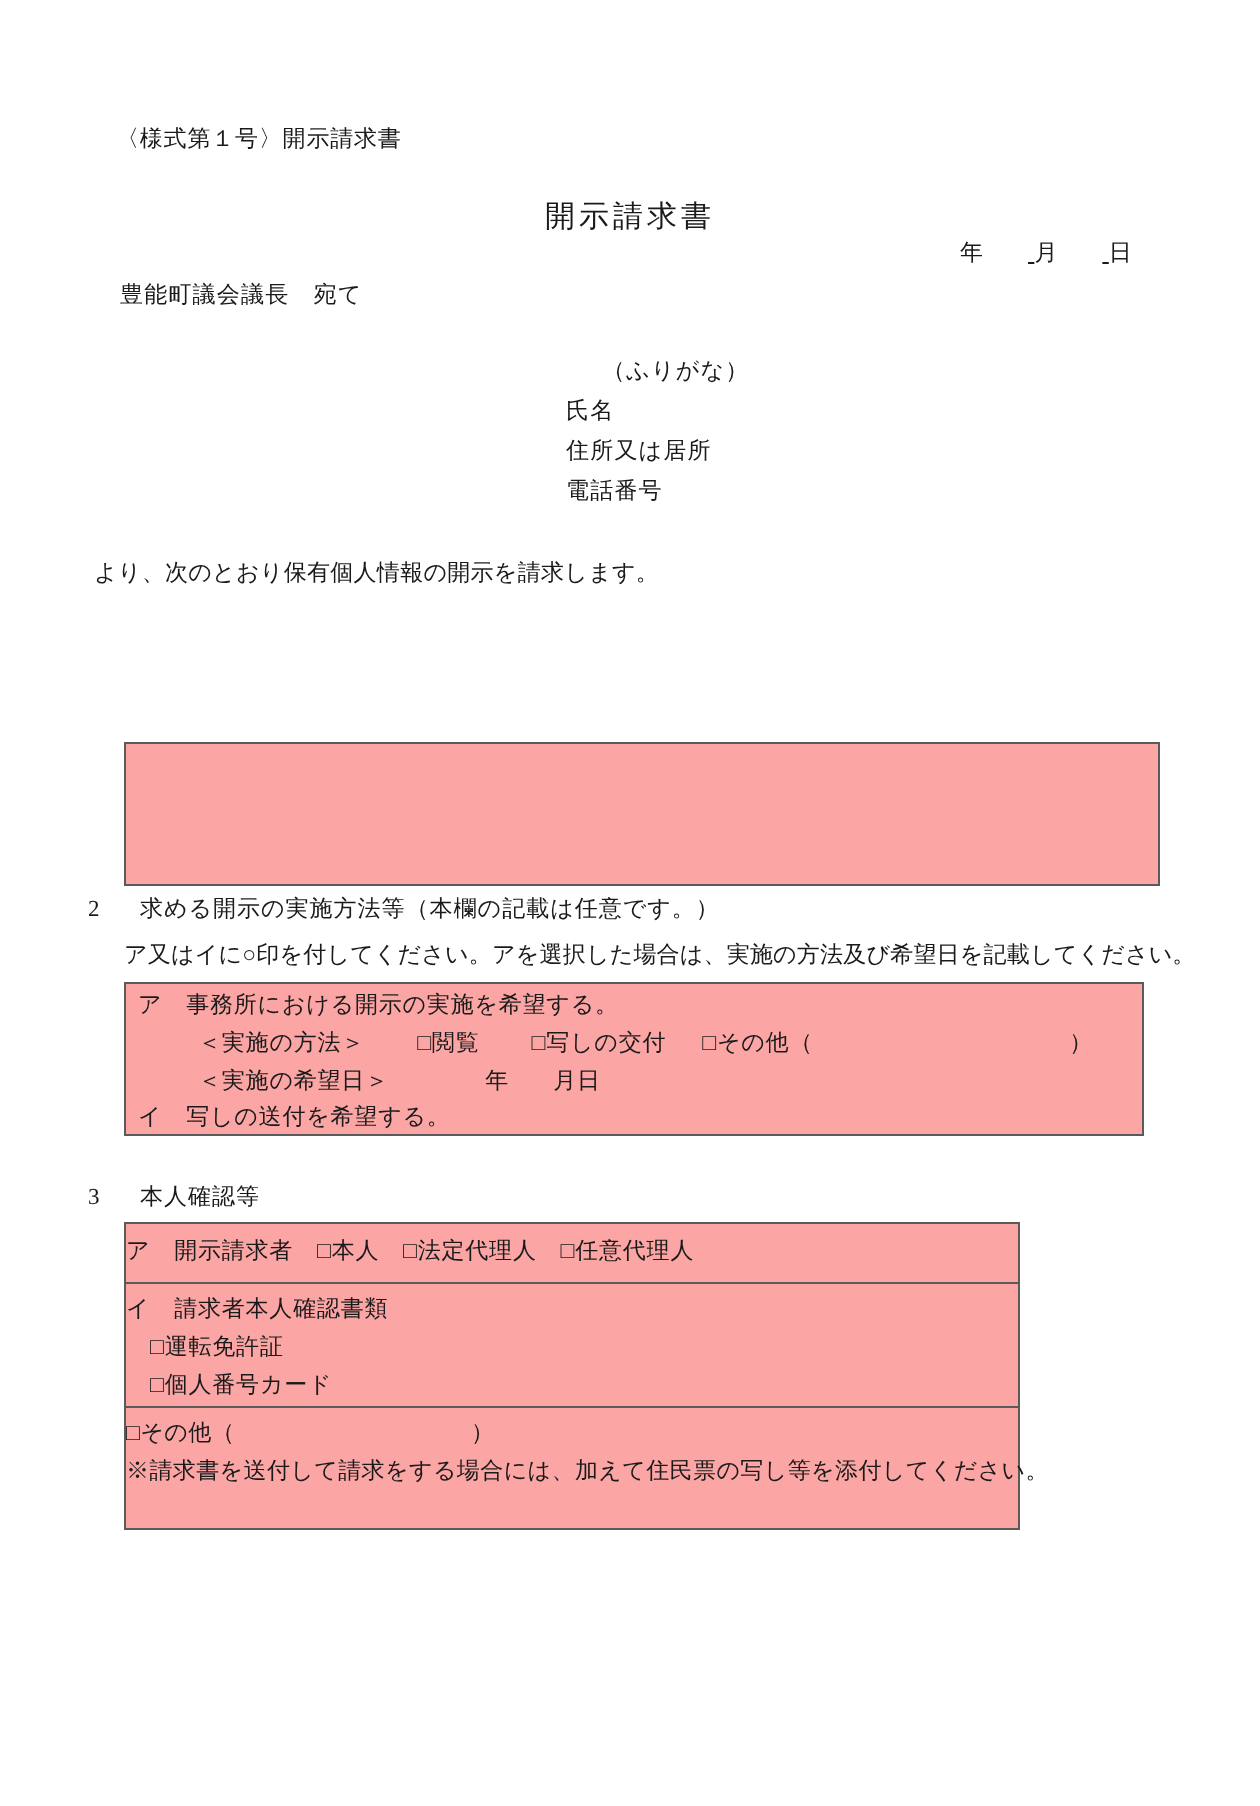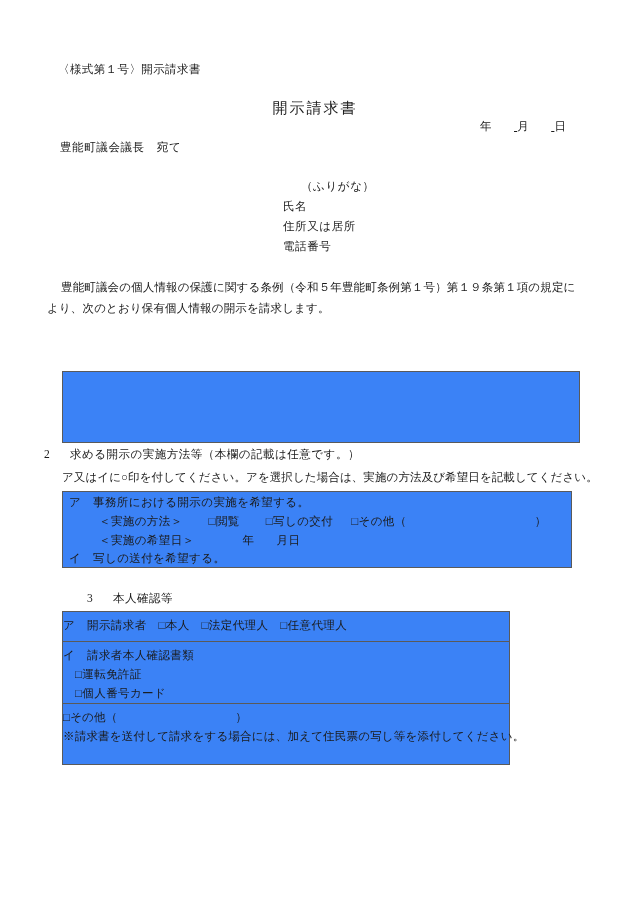--- a/index.html
+++ b/index.html
@@ -84,26 +84,26 @@
   .sec-head {
     font-size: 11.5px;
     letter-spacing: 0.5px;
   }
   .sec-head .num {
     display: inline-block;
     width: 26px;
   }
   .sec1-head { left: 44px; top: 343px; }
   .sec2-head { left: 44px; top: 447px; }
-  .sec3-head { left: 44px; top: 591px; margin-left: 43px; }
+  .sec3-head { left: 44px; top: 591px; }
 
   
   .box {
     border: 1.1px solid #5a5a5a;
-    background: #3b82f6;
+    background: #fca5a5;
     box-sizing: border-box;
   }
   .box1 {
     left: 62px;
     top: 371px;
     width: 518px;
     height: 72px;
   }
   .note2 {
     left: 62px;
@@ -183,21 +183,20 @@
   <div class="abs addressee">豊能町議会議長　宛て</div>
 
   <div class="abs applicant">
     <div class="furigana">（ふりがな）</div>
     <div>氏名</div>
     <div>住所又は居所</div>
     <div>電話番号</div>
   </div>
 
   <div class="abs ordinance">
-    <div class="indent">豊能町議会の個人情報の保護に関する条例（令和５年豊能町条例第１号）第１９条第１項の規定に</div>
     <div>より、次のとおり保有個人情報の開示を請求します。</div>
   </div>
 
   <div class="abs box box1"></div>
 
   <div class="abs sec-head sec2-head">
     <span class="num">2</span><span>求める開示の実施方法等（本欄の記載は任意です。）</span>
   </div>
   <div class="abs note2">ア又はイに○印を付してください。アを選択した場合は、実施の方法及び希望日を記載してください。</div>
 

